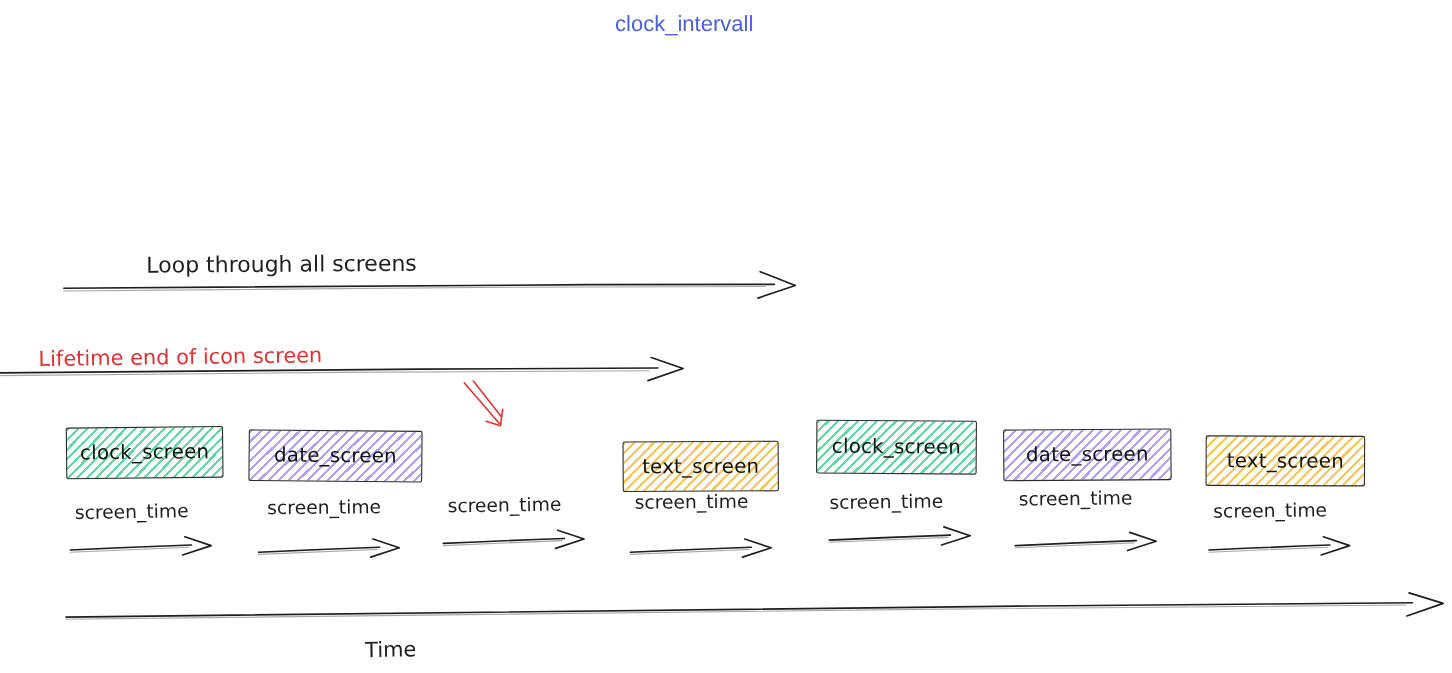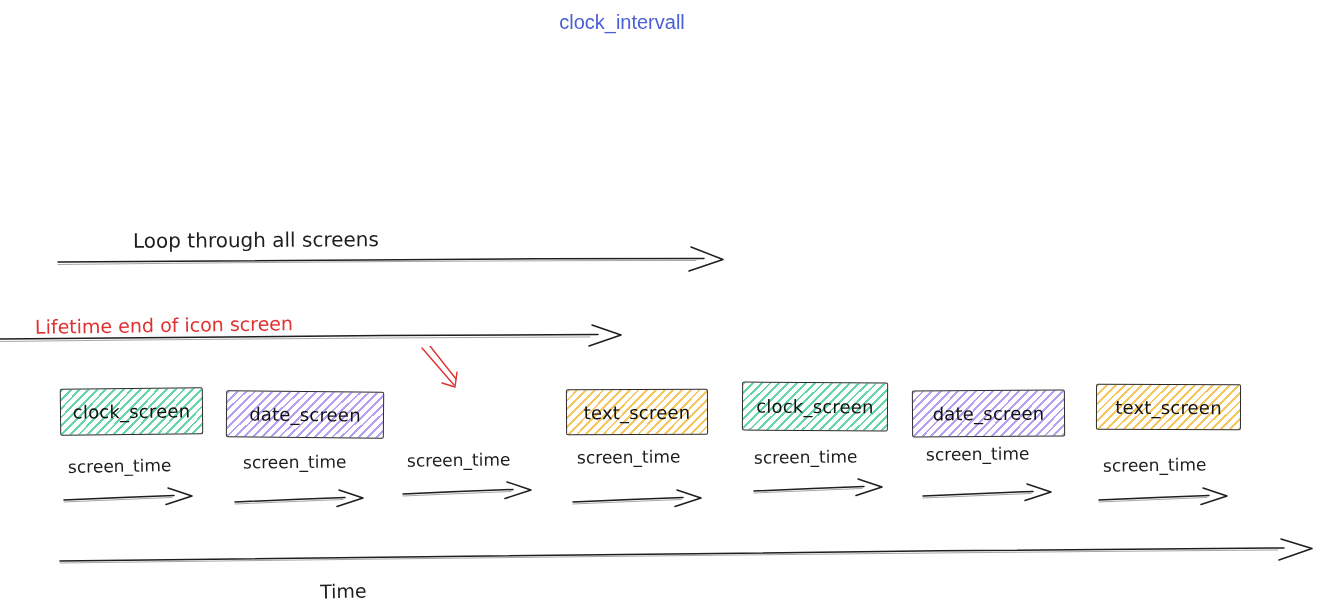--- a/index.html
+++ b/index.html
@@ -7,31 +7,31 @@
     position:relative; width:1320px; height:612px; background:#ffffff;
     font-family:"DejaVu Sans", sans-serif; overflow:hidden;
   }
   .title {
     position:absolute; left:0; top:11px; width:1244px; text-align:center;
     font-family:"Liberation Sans", sans-serif; font-size:20px; color:#4a5fd6;
   }
   .label { position:absolute; color:#1e1e1e; white-space:nowrap; }
   .loop-label     { left:133px; top:228px; font-size:20px; transform:rotate(-0.4deg); }
   .lifetime-label { left:35px;  top:314px; font-size:19px; color:#e03131; transform:rotate(-0.8deg); }
-  .time-label     { left:320px; top:580px; font-size:19px; transform:rotate(-1deg); }
+  .time-label     { left:332px; top:580px; font-size:19px; transform:rotate(-1deg); }
   .arrow { position:absolute; }
   .screen-box {
     position:absolute; border:1.6px solid #2b2b2b; border-radius:2px;
     display:flex; align-items:center; justify-content:center;
     font-size:18px; color:#111; letter-spacing:0.2px;
   }
   .fill-green  { background: repeating-linear-gradient(135deg, #63d7a5 0px, #63d7a5 2px, rgba(255,255,255,0) 2px, rgba(255,255,255,0) 6.2px); }
   .fill-purple { background: repeating-linear-gradient(135deg, #b4a1f2 0px, #b4a1f2 2px, rgba(255,255,255,0) 2px, rgba(255,255,255,0) 6.2px); }
   .fill-red    { background: repeating-linear-gradient(135deg, #f2a0a0 0px, #f2a0a0 2px, rgba(255,255,255,0) 2px, rgba(255,255,255,0) 6.2px); }
-  .fill-yellow { background: repeating-linear-gradient(135deg, #f4c75f 0px, #f4c75f 2px, rgba(255,255,255,0) 2px, rgba(255,255,255,0) 6.2px); }
+  .fill-yellow { background: repeating-linear-gradient(135deg, #f4c75f 0px, #f4c75f 2px, rgba(255,255,255,0) 2px, rgba(255,255,255,0) 6.2px); margin-top: 12px; }
   .st-label { position:absolute; font-size:17px; color:#1e1e1e; white-space:nowrap; }
   svg path { fill:none; }
   .ink  { stroke:#1e1e1e; stroke-width:1.5; stroke-linecap:round; }
   .ink2 { stroke:#8a8a8a; stroke-width:1;   stroke-linecap:round; opacity:0.75; }
   .red-ink { stroke:#e03131; stroke-width:1.4; stroke-linecap:round; }
 </style>
 </head>
 <body>
 
 <div class="canvas">

